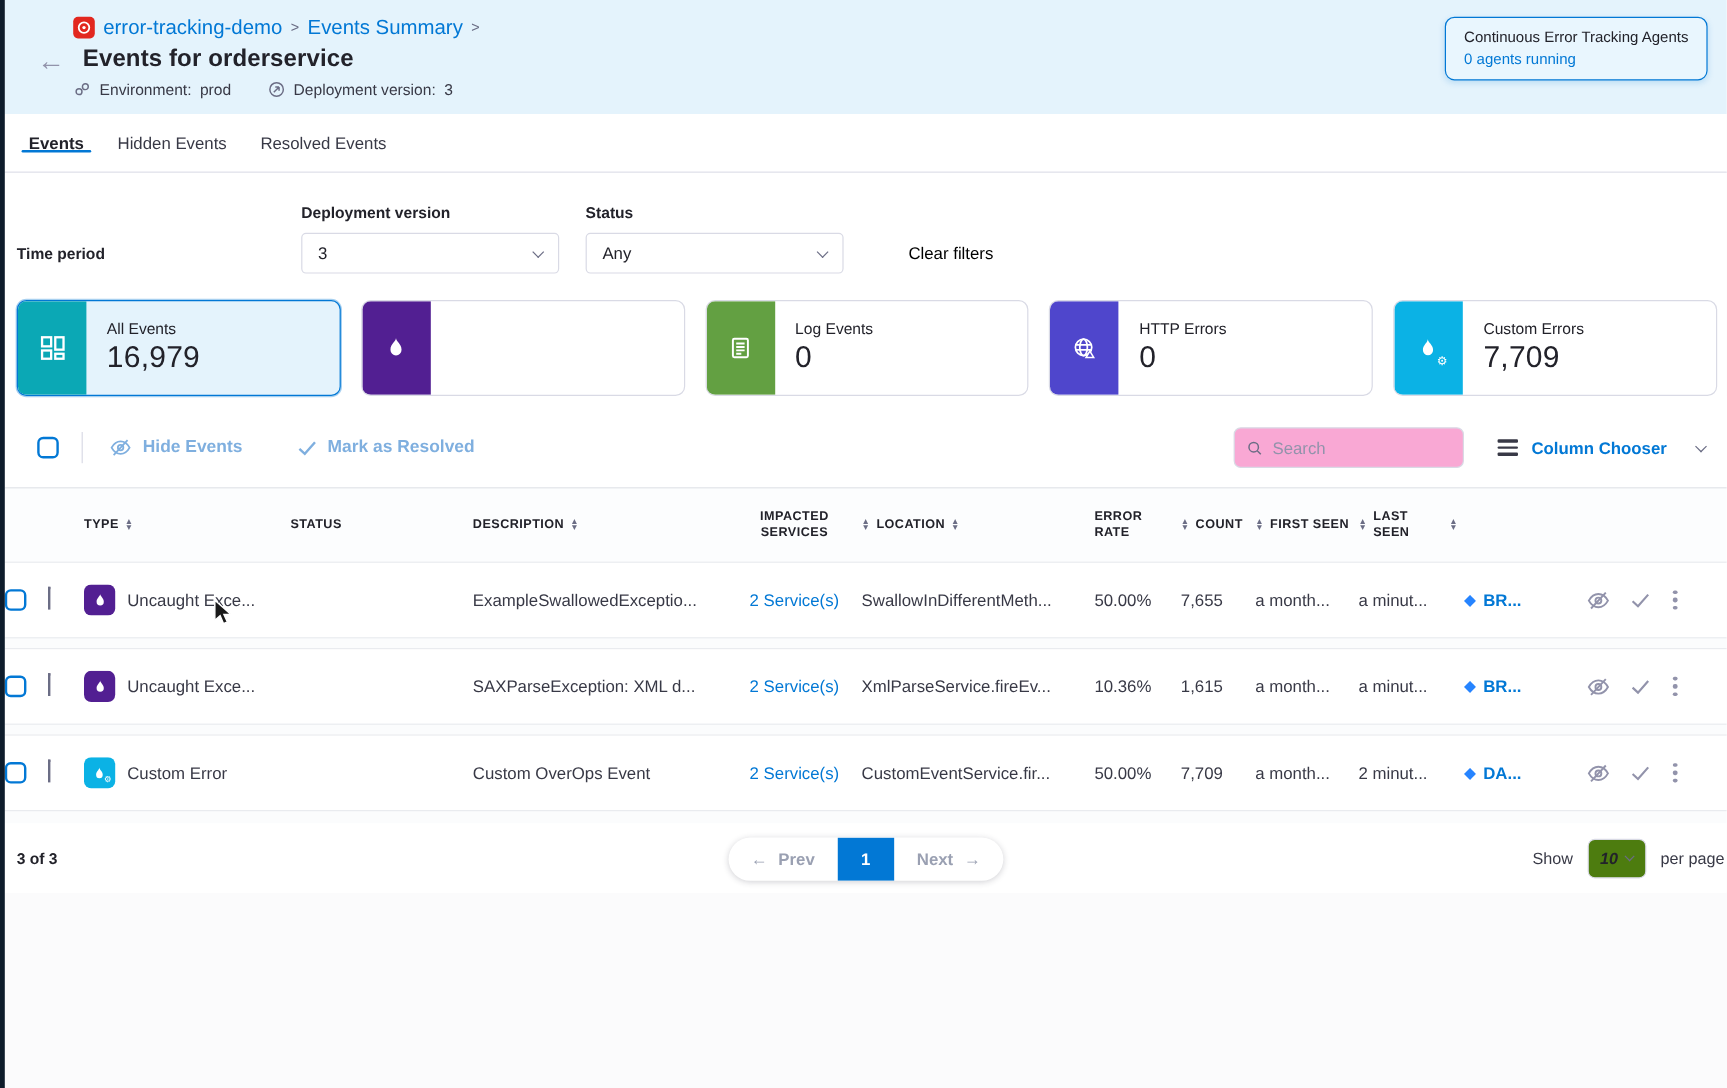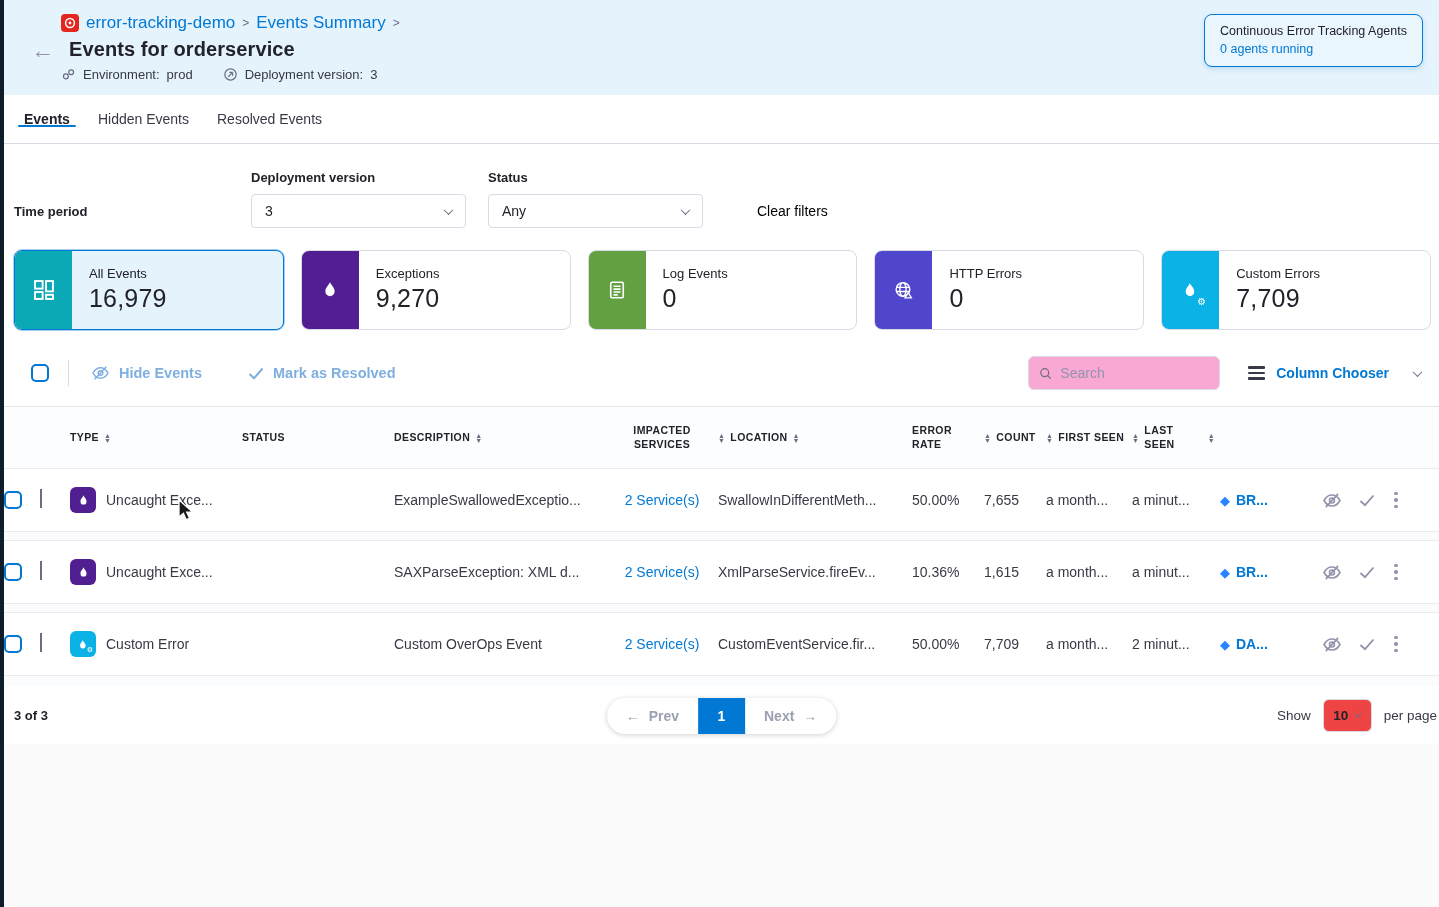--- a/index.html
+++ b/index.html
@@ -98,22 +98,22 @@
 
   
   .pagination-row{position:relative;height:58px;display:flex;align-items:center;padding-left:10px;flex:0 0 auto;}
   .page-total{font-size:13px;font-weight:700;color:#22222a;}
   .pager{position:absolute;left:50%;top:12px;transform:translateX(-50%);display:flex;background:#fff;border-radius:19px;
     box-shadow:0 1px 5px rgba(40,41,61,.22);overflow:hidden;height:36px;align-items:stretch;}
   .pager-btn{display:flex;align-items:center;gap:9px;padding:0 19px;color:#9aa0b2;font-weight:700;font-size:14px;cursor:pointer;}
   .page-active{background:#0278d5;color:#fff;width:47px;display:flex;align-items:center;justify-content:center;font-weight:700;font-size:14px;cursor:pointer;}
   .perpage{position:absolute;left:1273px;top:0;height:58px;display:flex;align-items:center;gap:12px;}
   .perpage-label{font-size:13.5px;color:#383946;}
-  .size-select{width:49px;height:33px;border:1px solid #d9dae5;border-radius:6px;background:#ef4444;display:flex;align-items:center;
-    justify-content:center;gap:7px;font-size:13.5px;font-weight:700;color:#22222a;cursor:pointer;}
+  .size-select{width:49px;height:33px;border:1px solid #d9dae5;border-radius:6px;background:#4d7c0f;display:flex;align-items:center;
+    justify-content:center;gap:7px;font-size:13.5px;font-weight:700;color:#22222a;cursor:pointer;font-style:italic;}
   .size-select .chev-down{width:6px;height:6px;}
 
   .cursor{position:absolute;left:176px;top:499px;z-index:99;pointer-events:none;}
 </style>
 </head>
 <body>
 
 <div class="left-edge"></div>
 
 <div class="page">
@@ -204,24 +204,20 @@
           <div class="card-value">16,979</div>
         </div>
       </div>
 
       <div class="card">
         <div class="card-icon" style="background:#521f92;">
           <svg width="20" height="20" viewBox="0 0 16 16" fill="#fff">
             <path d="M8 1 C8.2 3.6 4.3 5.2 4.3 9.1 A3.7 3.9 0 0 0 11.7 9.1 C11.7 5.2 7.8 3.6 8 1 Z"></path>
           </svg>
         </div>
-        <div class="card-body">
-          <div class="card-label">Exceptions</div>
-          <div class="card-value">9,270</div>
-        </div>
       </div>
 
       <div class="card">
         <div class="card-icon" style="background:#63a042;">
           <svg width="20" height="20" viewBox="0 0 16 16" fill="none" stroke="#fff" stroke-width="1.3">
             <rect x="3" y="1.8" width="10" height="12.4" rx="1"></rect>
             <path d="M5.2 5 h5.6 M5.2 7.3 h5.6 M5.2 9.6 h5.6 M5.2 11.9 h3.4"></path>
           </svg>
         </div>
         <div class="card-body">

